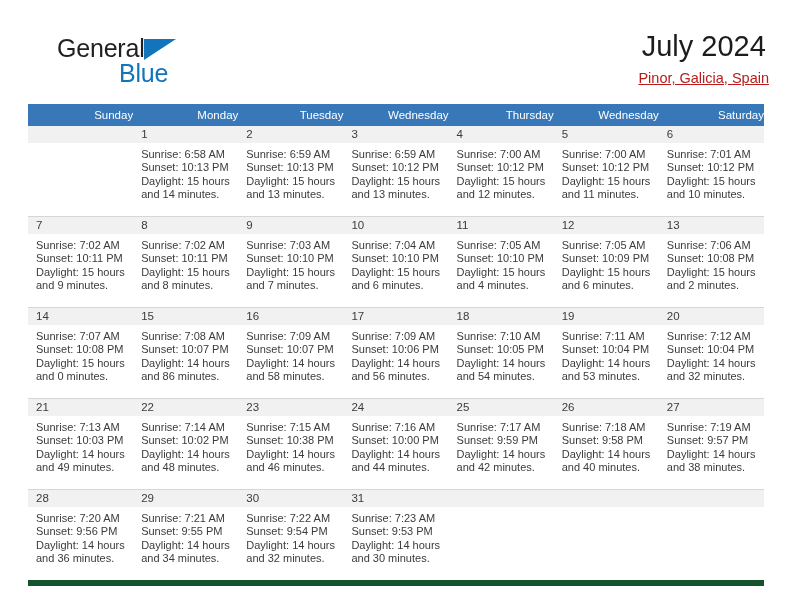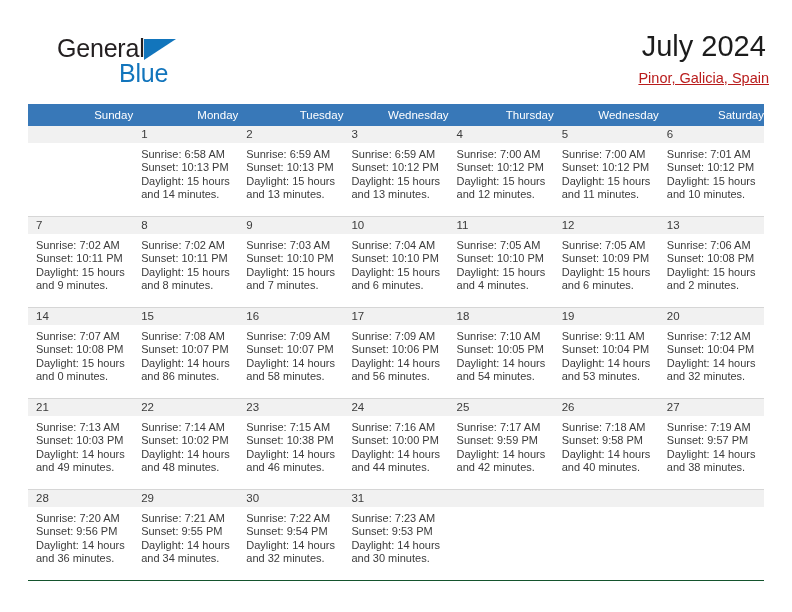--- a/index.html
+++ b/index.html
@@ -145,21 +145,21 @@
   .details div {
     white-space: nowrap;
   }
   tr.week {
     border-bottom: 1px solid #d6d6d6;
   }
   tr.week td {
     border-bottom: 1px solid #d6d6d6;
   }
   tr.week:last-child td {
-    border-bottom: 1px solid #14532d;
+    border-bottom: 6px solid #14532d;
   }
 </style>
 </head>
 <body>
 
 <div class="page">
 
   <div class="header">
 
     <div class="logo">
@@ -394,21 +394,21 @@
                 <div>Sunset: 10:05 PM</div>
                 <div>Daylight: 14 hours</div>
                 <div>and 54 minutes.</div>
               </div>
             </div>
           </td>
           <td>
             <div class="cell">
               <div class="daynum-band">19</div>
               <div class="details">
-                <div>Sunrise: 9:11 AM</div>
+                <div>Sunrise: 7:11 AM</div>
                 <div>Sunset: 10:04 PM</div>
                 <div>Daylight: 14 hours</div>
                 <div>and 53 minutes.</div>
               </div>
             </div>
           </td>
           <td>
             <div class="cell">
               <div class="daynum-band">20</div>
               <div class="details">

